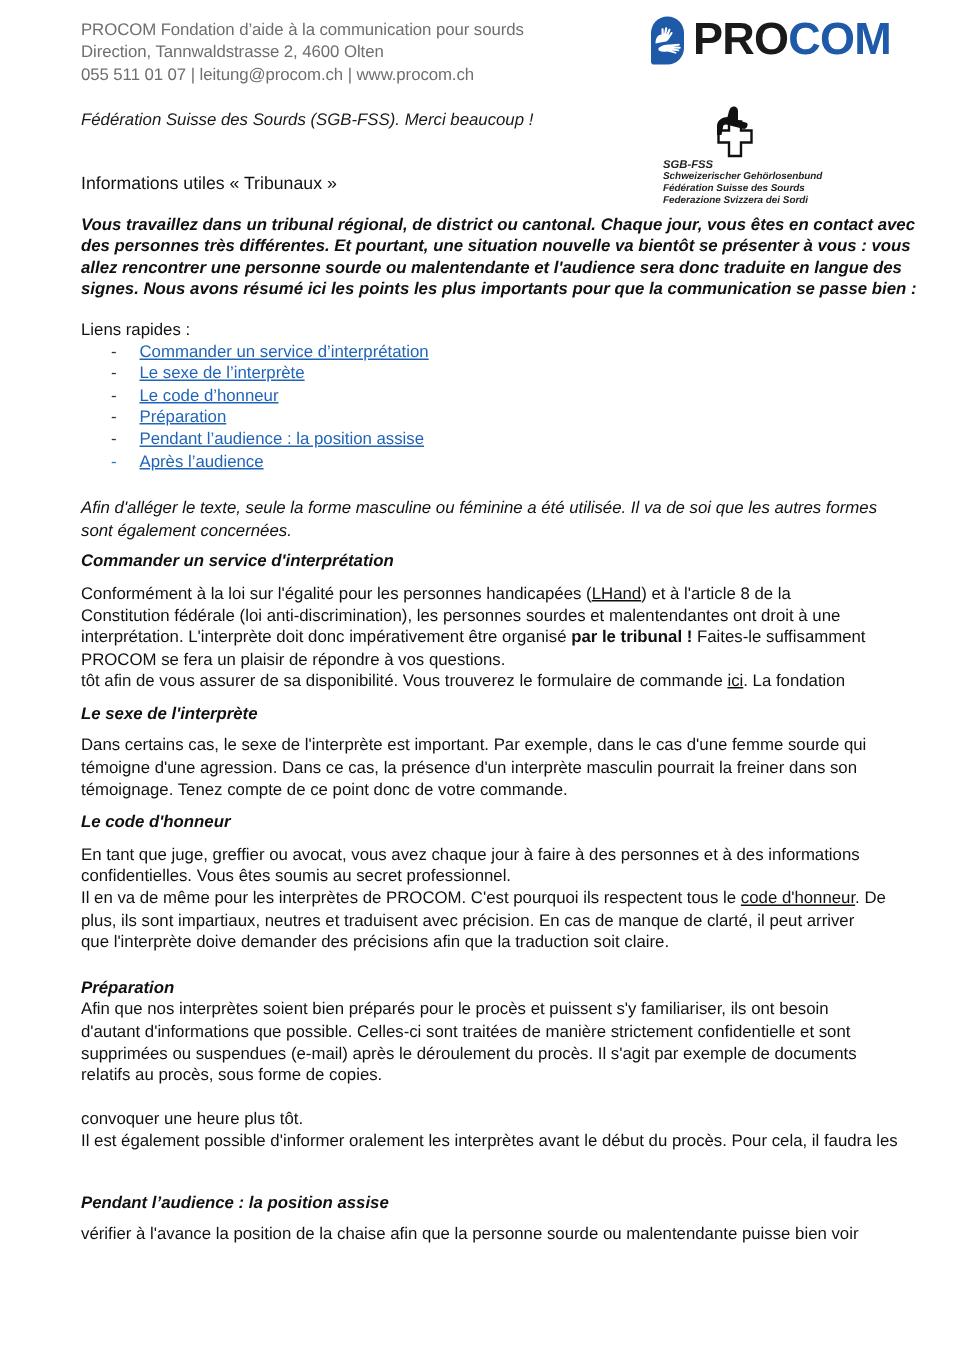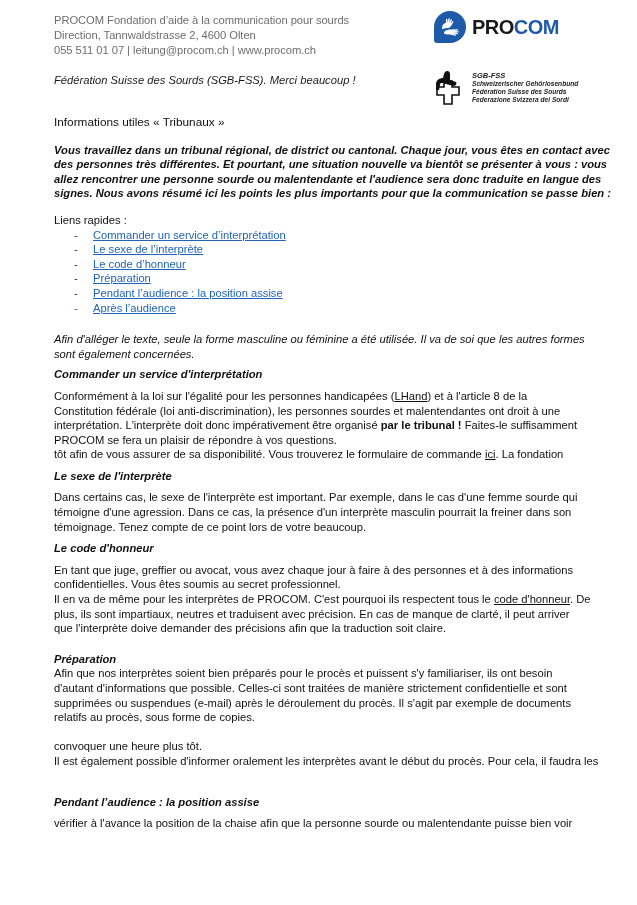--- a/index.html
+++ b/index.html
@@ -21,34 +21,34 @@
     position: absolute; left: 434px; top: 9px; width: 150px; height: 36px;
     display: flex; align-items: center;
   }
   .procom-bubble {
     width: 32px; height: 32px; background: #1f5aa8;
     border-radius: 16px 16px 16px 3px;
     display: flex; align-items: center; justify-content: center;
     transform: rotate(0deg);
   }
   .procom-word {
-    margin-left: 6px; font-weight: bold; font-size: 20px; letter-spacing: -0.5px;
+    margin-left: 6px; font-weight: bold; font-size: 30px; letter-spacing: -0.5px;
     line-height: 1;
   }
   .procom-word .pro { color: #1a1a1a; }
   .procom-word .com { color: #1f5aa8; }
 
   .collab {
     position: absolute; left: 54px; top: 73px;
     font-size: 11.2px; line-height: 15.5px; font-style: italic; color: #1a1a1a;
   }
   .collab div { white-space: nowrap; }
 
   .sgb-logo {
-    position: absolute; left: 434px; top: 70px; display: flex; align-items: center;
+    position: absolute; left: 434px; top: 70px; display: flex; align-items: center; flex-direction: column;
   }
   .sgb-text {
     margin-left: 8px; font-size: 6.6px; line-height: 8px; font-style: italic;
     font-weight: bold; color: #222;
   }
   .sgb-text .abbr { font-size: 7.5px; }
 
   .content {
     position: absolute; left: 54px; top: 115px; width: 530px;
     font-size: 11.2px; line-height: 14.6px;
@@ -159,21 +159,21 @@
       <div>Constitution fédérale (loi anti-discrimination), les personnes sourdes et malentendantes ont droit à une</div>
       <div><span>interprétation. L'interprète doit donc impérativement être organisé </span><b>par le tribunal !</b><span> Faites-le suffisamment</span></div>
       <div>PROCOM se fera un plaisir de répondre à vos questions.</div>
       <div><span>tôt afin de vous assurer de sa disponibilité. Vous trouverez le formulaire de commande </span><a class="u-link">ici</a><span>. La fondation</span></div>
     </div>
 
     <div class="sect-h">Le sexe de l'interprète</div>
     <div class="para">
       <div>Dans certains cas, le sexe de l'interprète est important. Par exemple, dans le cas d'une femme sourde qui</div>
       <div>témoigne d'une agression. Dans ce cas, la présence d'un interprète masculin pourrait la freiner dans son</div>
-      <div>témoignage. Tenez compte de ce point lors de votre beaucoup.</div>
+      <div>témoignage. Tenez compte de ce point donc de votre commande.</div>
     </div>
 
     <div class="sect-h">Le code d'honneur</div>
     <div class="para">
       <div>En tant que juge, greffier ou avocat, vous avez chaque jour à faire à des personnes et à des informations</div>
       <div>confidentielles. Vous êtes soumis au secret professionnel.</div>
       <div><span>Il en va de même pour les interprètes de PROCOM. C'est pourquoi ils respectent tous le </span><a class="u-link">code d'honneur</a><span>. De</span></div>
       <div>plus, ils sont impartiaux, neutres et traduisent avec précision. En cas de manque de clarté, il peut arriver</div>
       <div>que l'interprète doive demander des précisions afin que la traduction soit claire.</div>
     </div>

